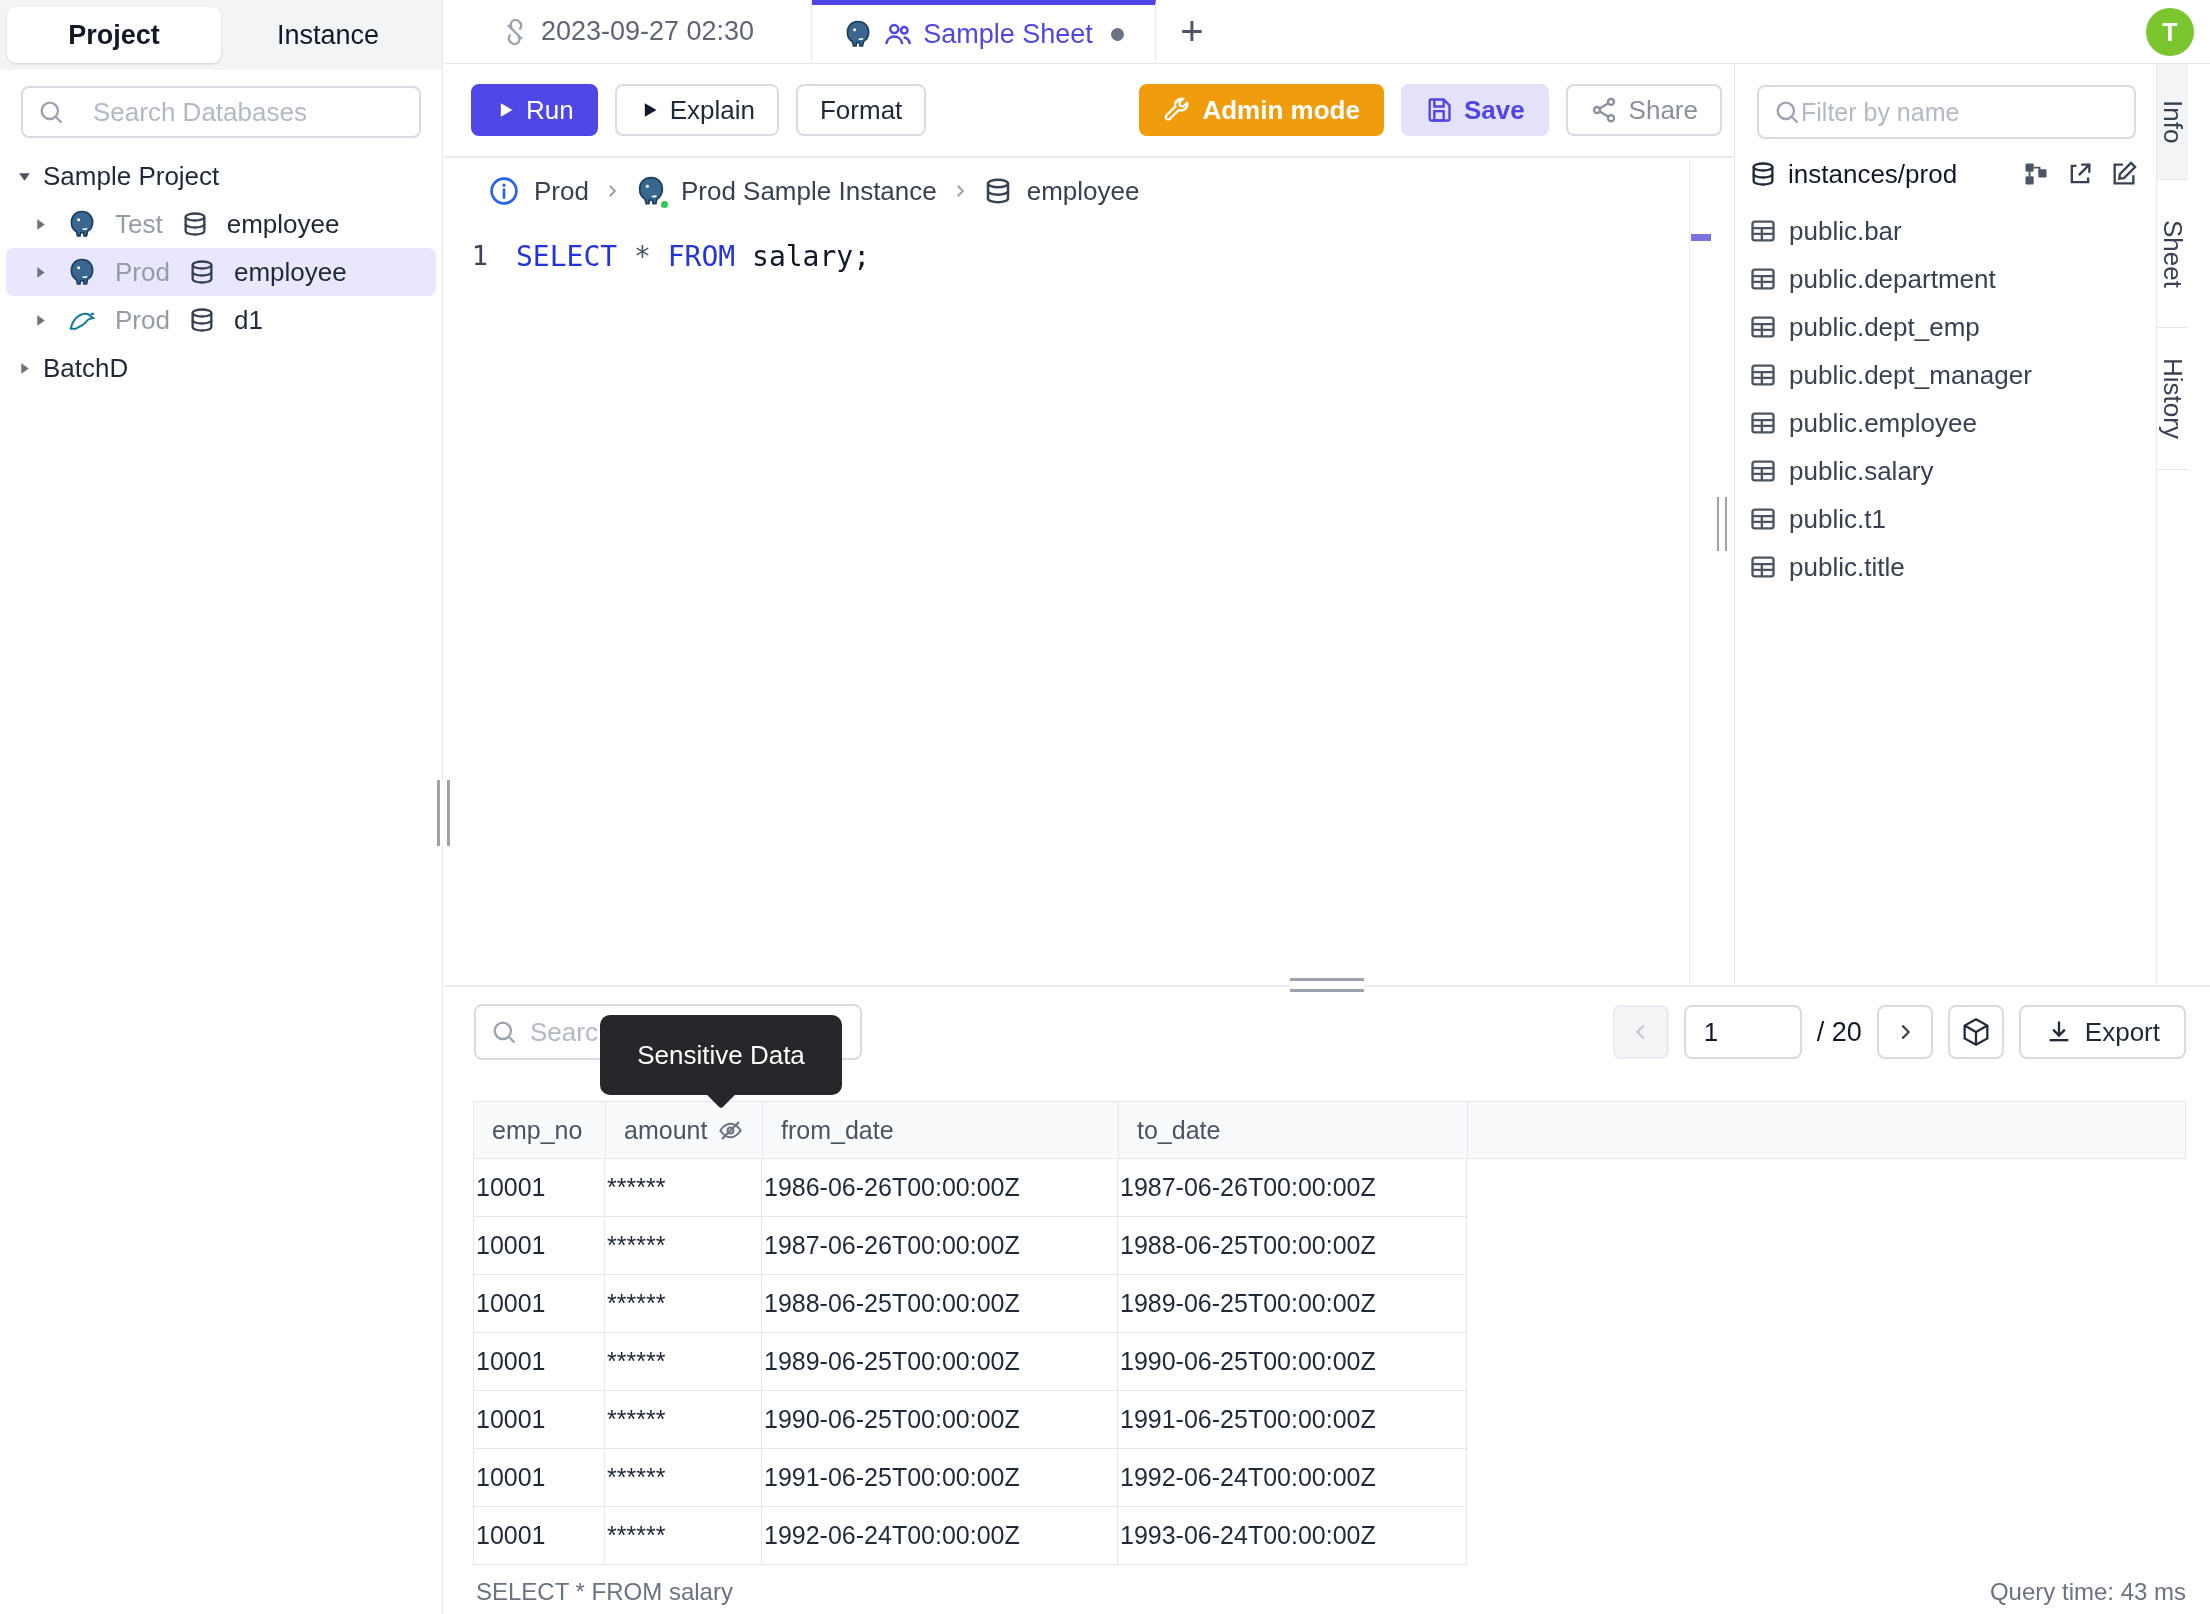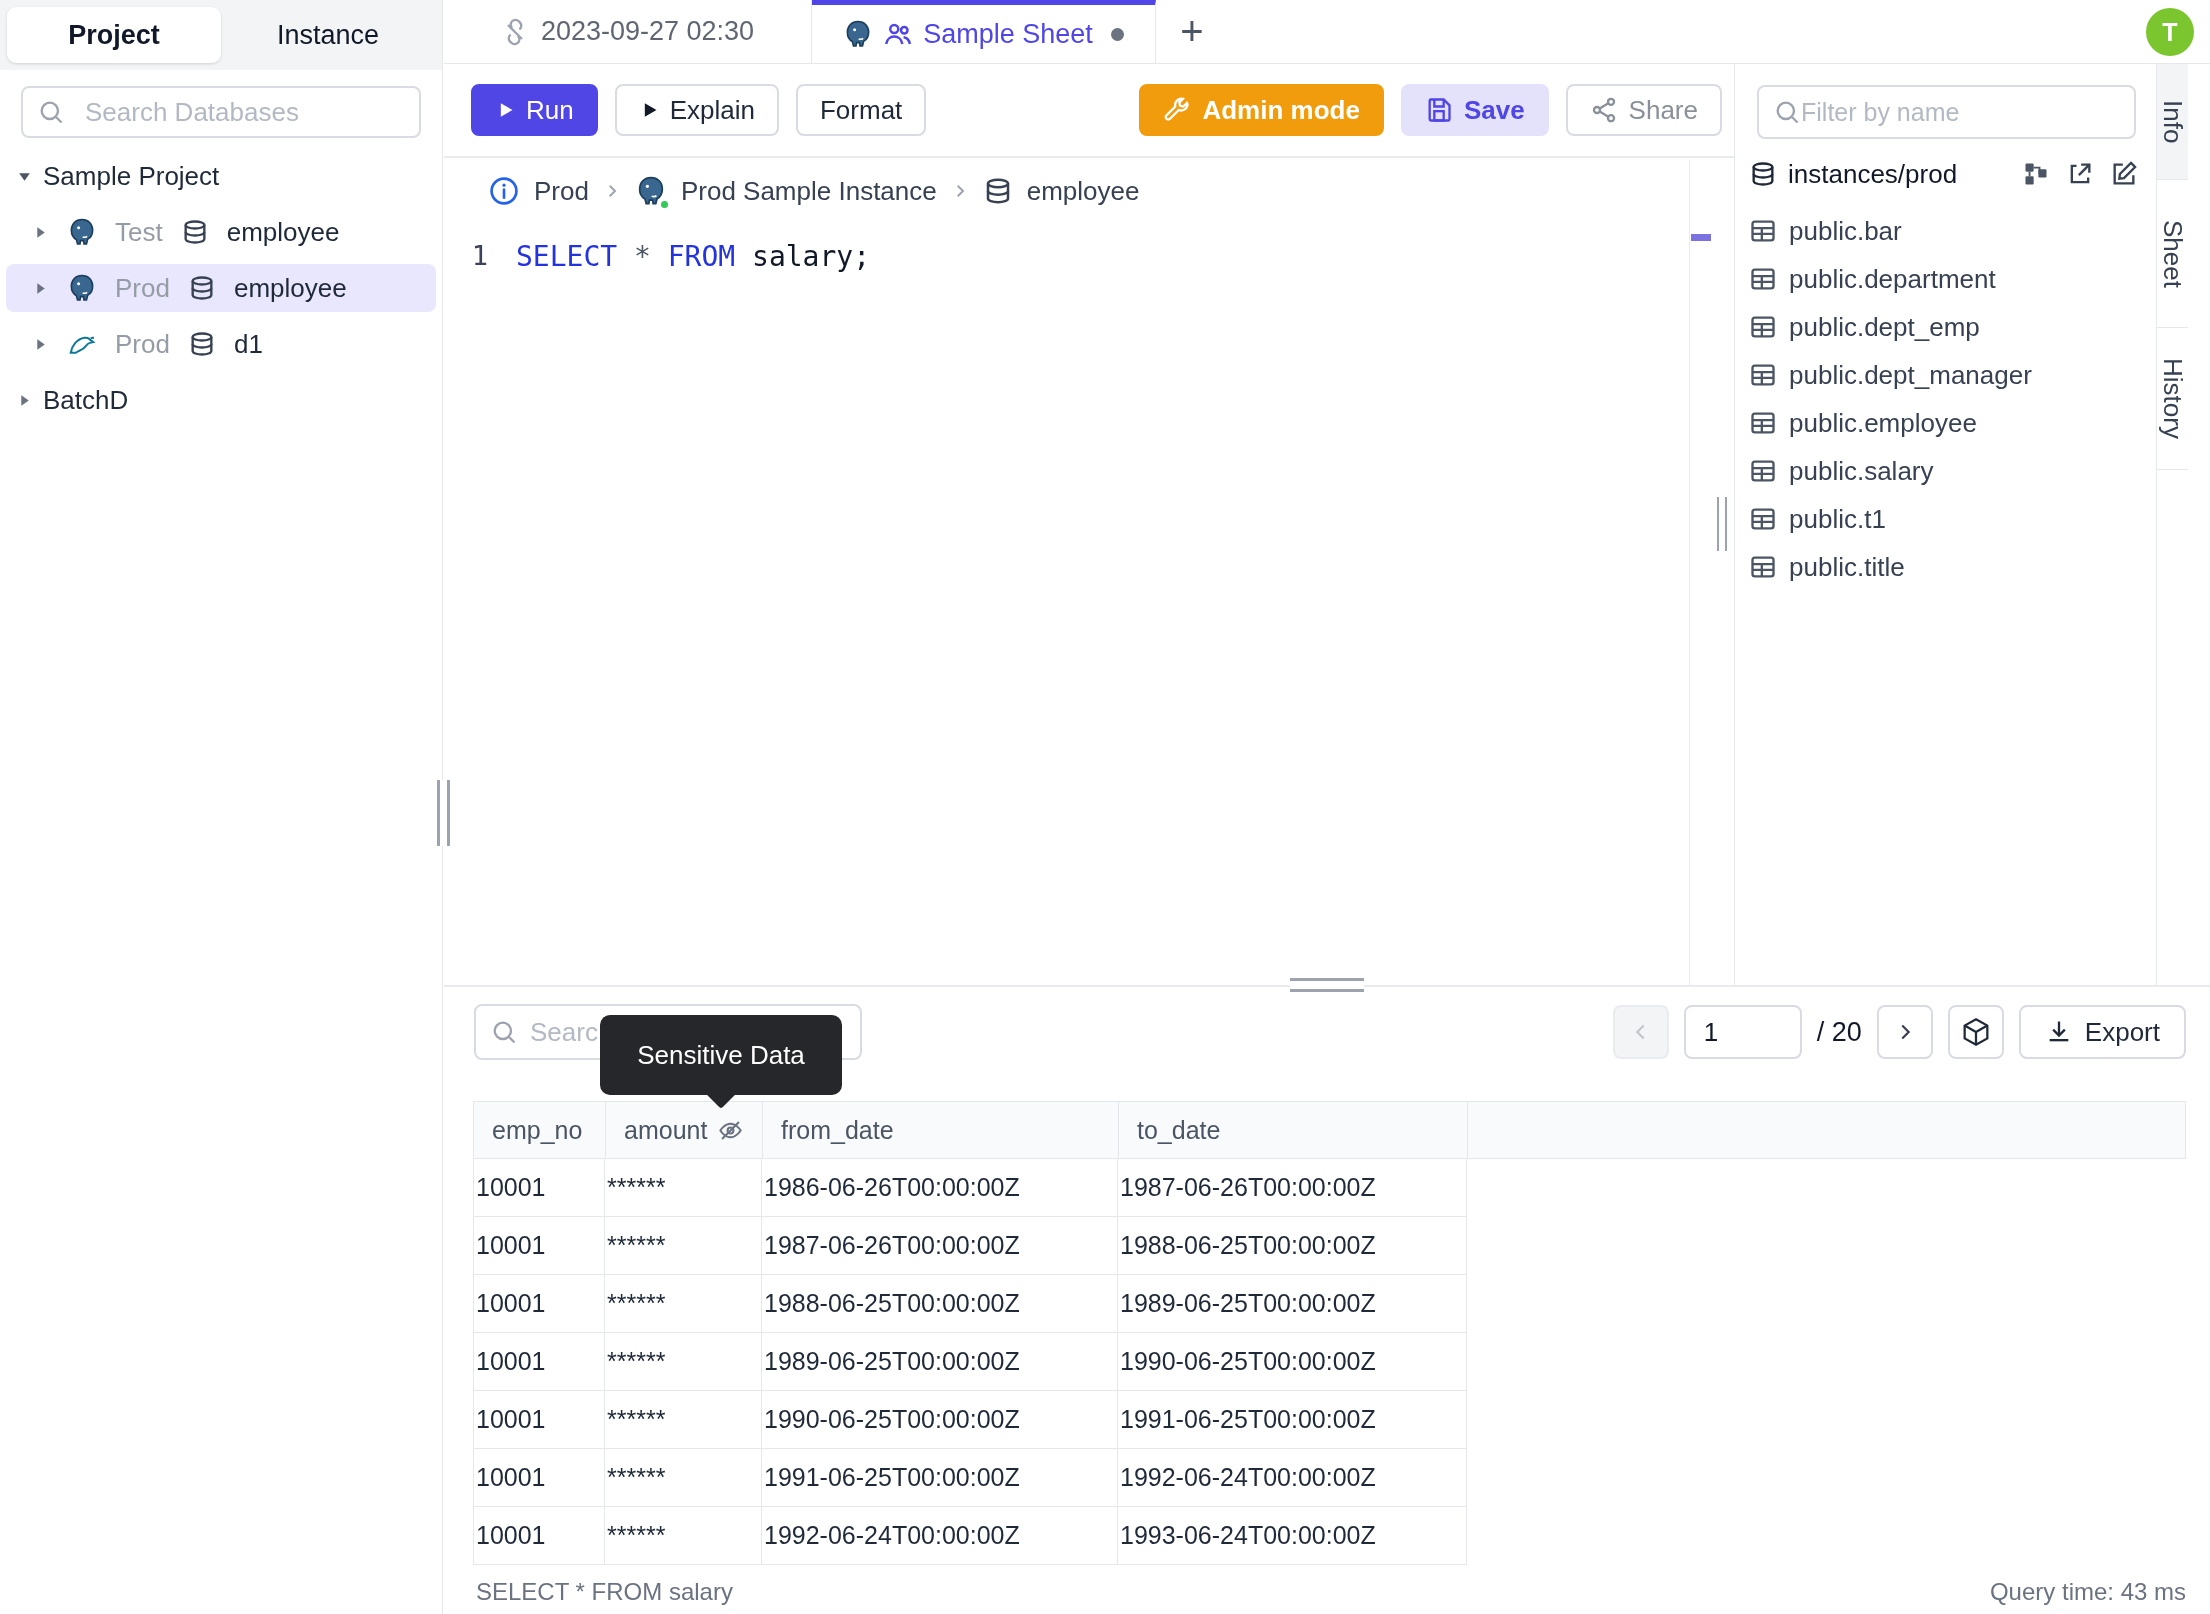--- a/index.html
+++ b/index.html
@@ -6,27 +6,27 @@
   html,body { width:2210px; height:1614px; }
   body { font-family:"Liberation Sans", sans-serif; background:#fff; color:#1f2937; overflow:hidden; }
   #app { position:relative; width:2210px; height:1614px; background:#fff; overflow:hidden; }
   .ic { flex:none; display:block; }
 
   
   .lsb { position:absolute; left:0; top:0; width:443px; height:100%; border-right:1px solid #e5e7eb; background:#fff; }
   .seg { height:70px; background:#f3f4f6; display:flex; padding:7px; }
   .seg-item { flex:1; display:flex; align-items:center; justify-content:center; font-size:27px; color:#111827; border-radius:9px; cursor:pointer; }
   .seg-item.active { background:#fff; box-shadow:0 1px 3px rgba(0,0,0,.14); font-weight:600; }
-  .search-box { margin:16px 21px 0; height:52px; border:2px solid #d8dce2; border-radius:8px; display:flex; align-items:center; gap:20px; padding:0 14px; background:#fff; }
+  .search-box { margin:16px 21px 0; height:52px; border:2px solid #d8dce2; border-radius:8px; display:flex; align-items:center; gap:28px; padding:0 14px; background:#fff; }
   .search-box input { border:none; outline:none; flex:1; font-size:26px; color:#111827; font-family:inherit; min-width:0; background:transparent; }
   .search-box input::placeholder { color:#b3b9c2; }
   .tree { margin-top:14px; }
   .trow { height:48px; display:flex; align-items:center; gap:10px; font-size:26px; color:#1f2937; cursor:pointer; }
   .trow.l1 { padding-left:16px; }
-  .trow.l2 { padding-left:26px; margin:8px 6px; border-radius:8px;gap:18px; }
+  .trow.l2 { padding-left:26px; margin:0 6px; border-radius:8px;gap:18px; }
   .trow.sel { background:#e9e7fd; }
   .trow .env { color:#959ca6; }
   .trow .pname { font-weight:500; }
 
   
   .main { position:absolute; left:444px; top:0; right:0; height:100%; }
   .tabbar { height:64px; border-bottom:1px solid #e5e7eb; display:flex; background:#fff; position:relative; }
   .tab1 { width:368px; border-right:1px solid #e5e7eb; display:flex; align-items:center; justify-content:center; gap:12px; color:#5f6672; font-size:27px; cursor:pointer; }
   .tab2 { width:344px; border-right:1px solid #e5e7eb; border-top:5px solid #4f46e5; display:flex; align-items:center; justify-content:center; gap:10px; color:#4f46e5; font-size:27px; background:#fff; cursor:pointer; }
   .dirty-dot { width:13px; height:13px; border-radius:50%; background:#6b7280; margin-left:8px; }

